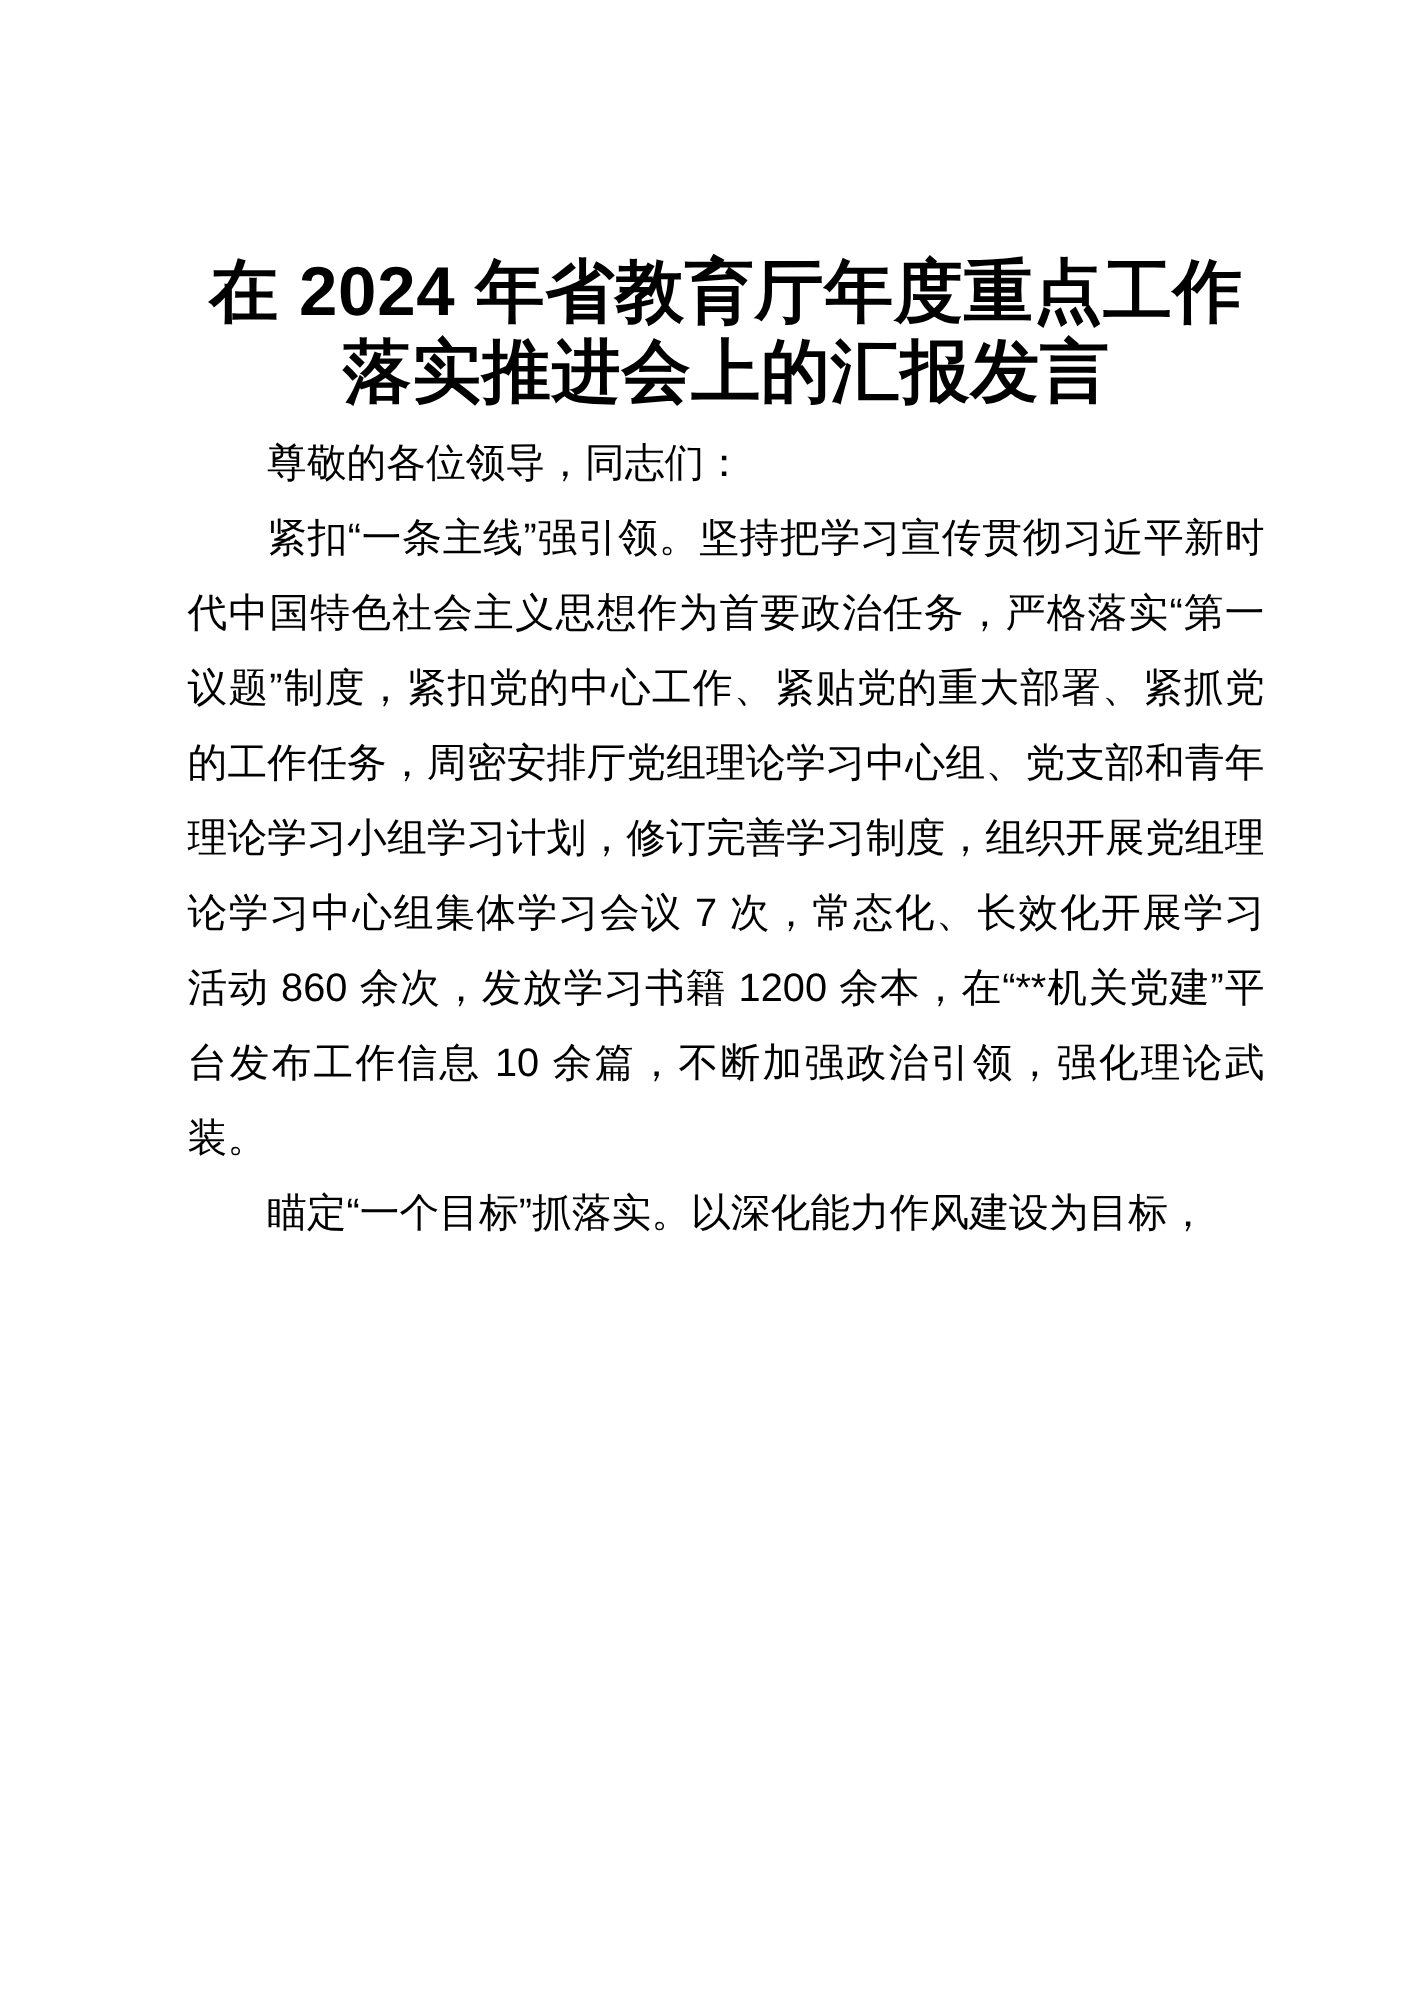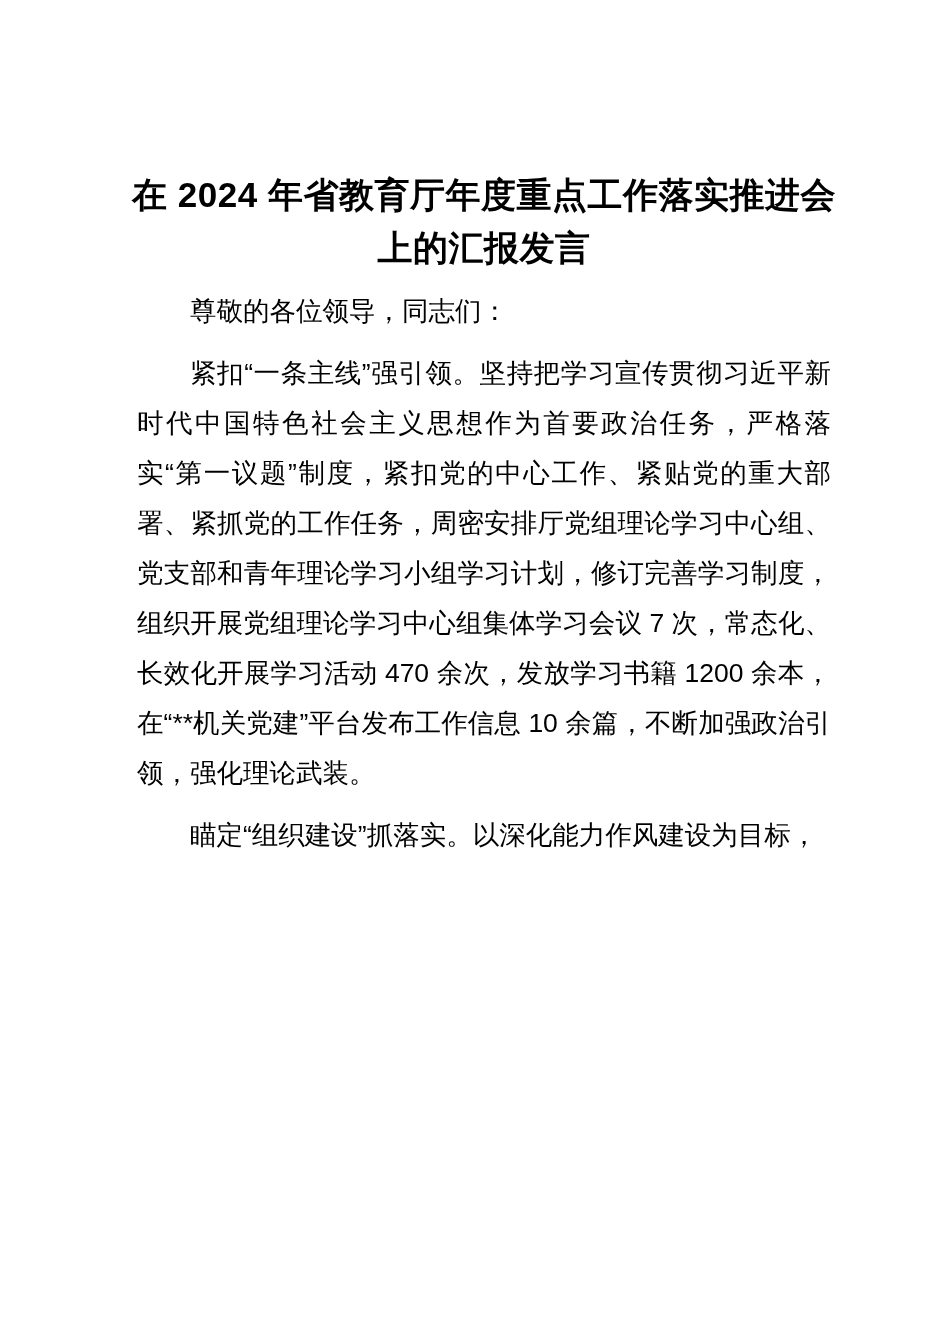--- a/index.html
+++ b/index.html
@@ -13,39 +13,39 @@
       height: 1344px;
       box-sizing: border-box;
       background: #ffffff;
       color: #000000;
       padding: 168px 107px 40px 125px;
       overflow: hidden;
       font-family: "Liberation Sans", "DejaVu Sans", sans-serif;
     }
     .title {
       margin: 0 0 9px 0;
-      font-size: 35px;
+      font-size: 46px;
       font-weight: 700;
       line-height: 53px;
       text-align: center;
       letter-spacing: 0.5px;
     }
     .content p {
-      margin: 12px;
+      margin: 0;
       font-size: 26.5px;
       line-height: 50px;
       text-align: justify;
       text-justify: inter-ideograph;
       text-indent: 2em;
     }
   </style>
 </head>
 <body>
 
 <div class="page">
   <h1 class="title">在 2024 年省教育厅年度重点工作落实推进会上的汇报发言</h1>
 
   <div class="content">
     <p>尊敬的各位领导，同志们：</p>
-    <p>紧扣“一条主线”强引领。坚持把学习宣传贯彻习近平新时代中国特色社会主义思想作为首要政治任务，严格落实“第一议题”制度，紧扣党的中心工作、紧贴党的重大部署、紧抓党的工作任务，周密安排厅党组理论学习中心组、党支部和青年理论学习小组学习计划，修订完善学习制度，组织开展党组理论学习中心组集体学习会议 7 次，常态化、长效化开展学习活动 470 余次，发放学习书籍 1200 余本，在“**机关党建”平台发布工作信息 10 余篇，不断加强政治引领，强化理论武装。</p>
-    <p>瞄定“组织建设”抓落实。以深化能力作风建设为目标，</p>
+    <p>紧扣“一条主线”强引领。坚持把学习宣传贯彻习近平新时代中国特色社会主义思想作为首要政治任务，严格落实“第一议题”制度，紧扣党的中心工作、紧贴党的重大部署、紧抓党的工作任务，周密安排厅党组理论学习中心组、党支部和青年理论学习小组学习计划，修订完善学习制度，组织开展党组理论学习中心组集体学习会议 7 次，常态化、长效化开展学习活动 860 余次，发放学习书籍 1200 余本，在“**机关党建”平台发布工作信息 10 余篇，不断加强政治引领，强化理论武装。</p>
+    <p>瞄定“一个目标”抓落实。以深化能力作风建设为目标，</p>
   </div>
 </div>
 
 </body></html>

